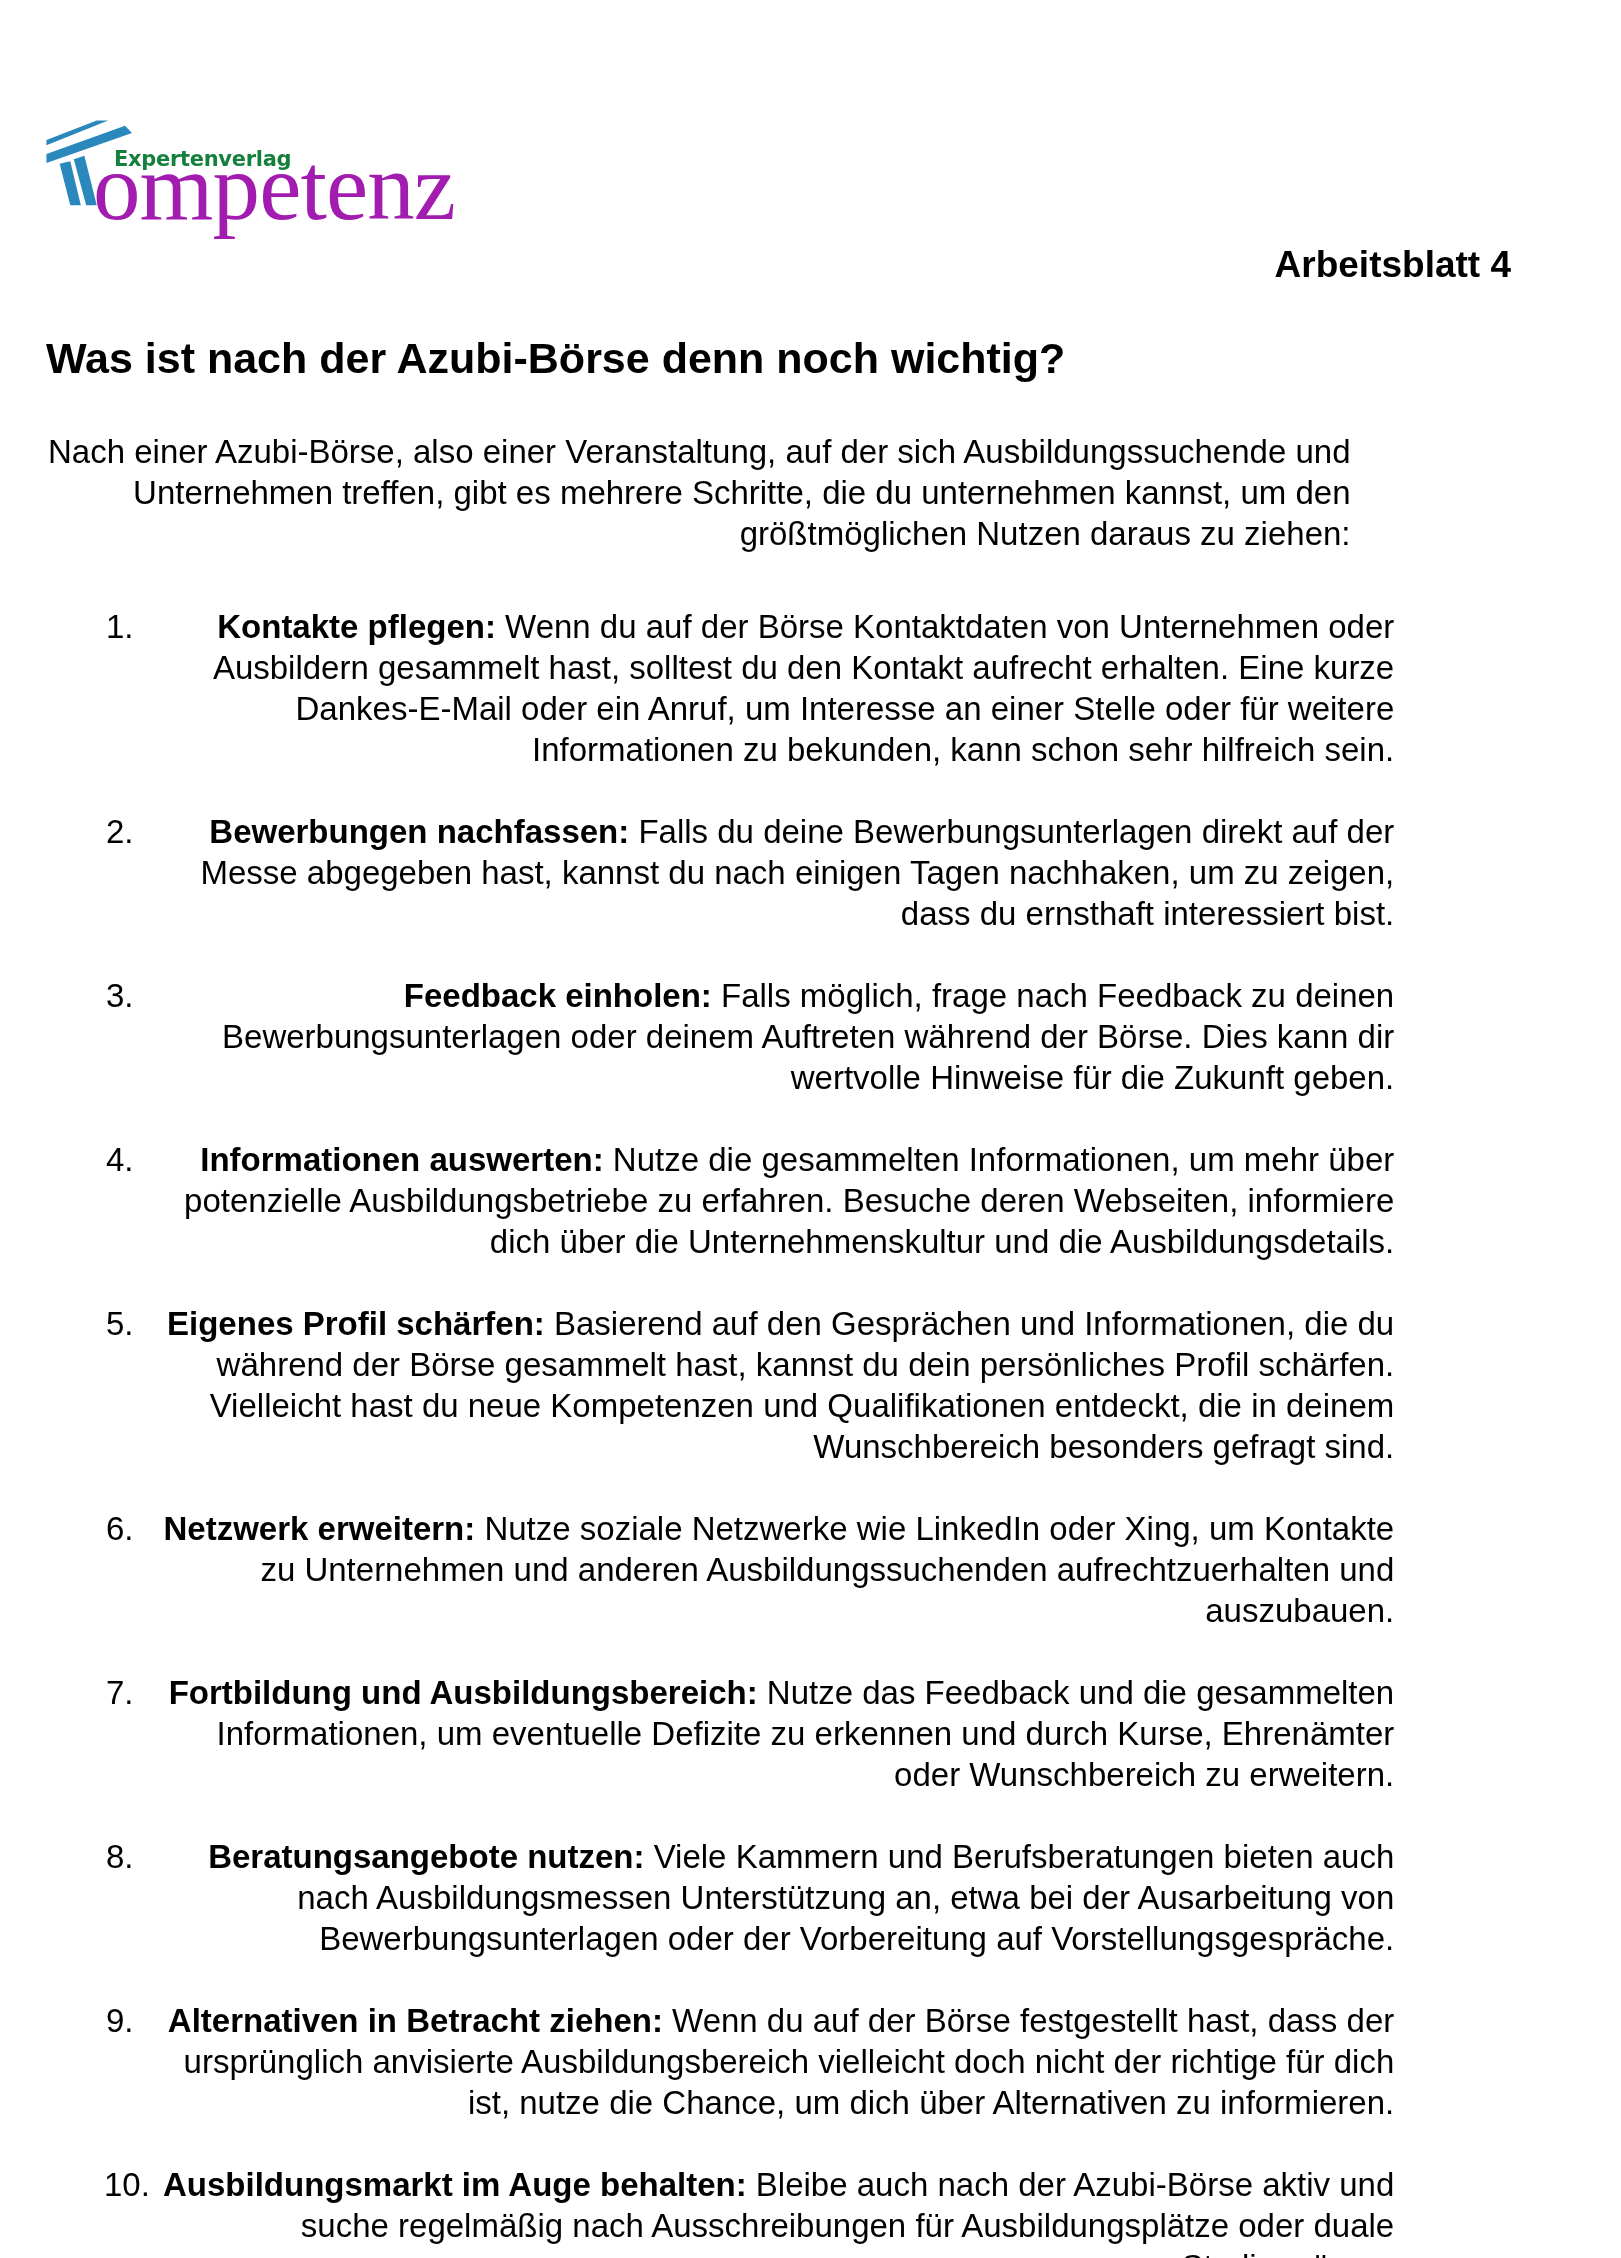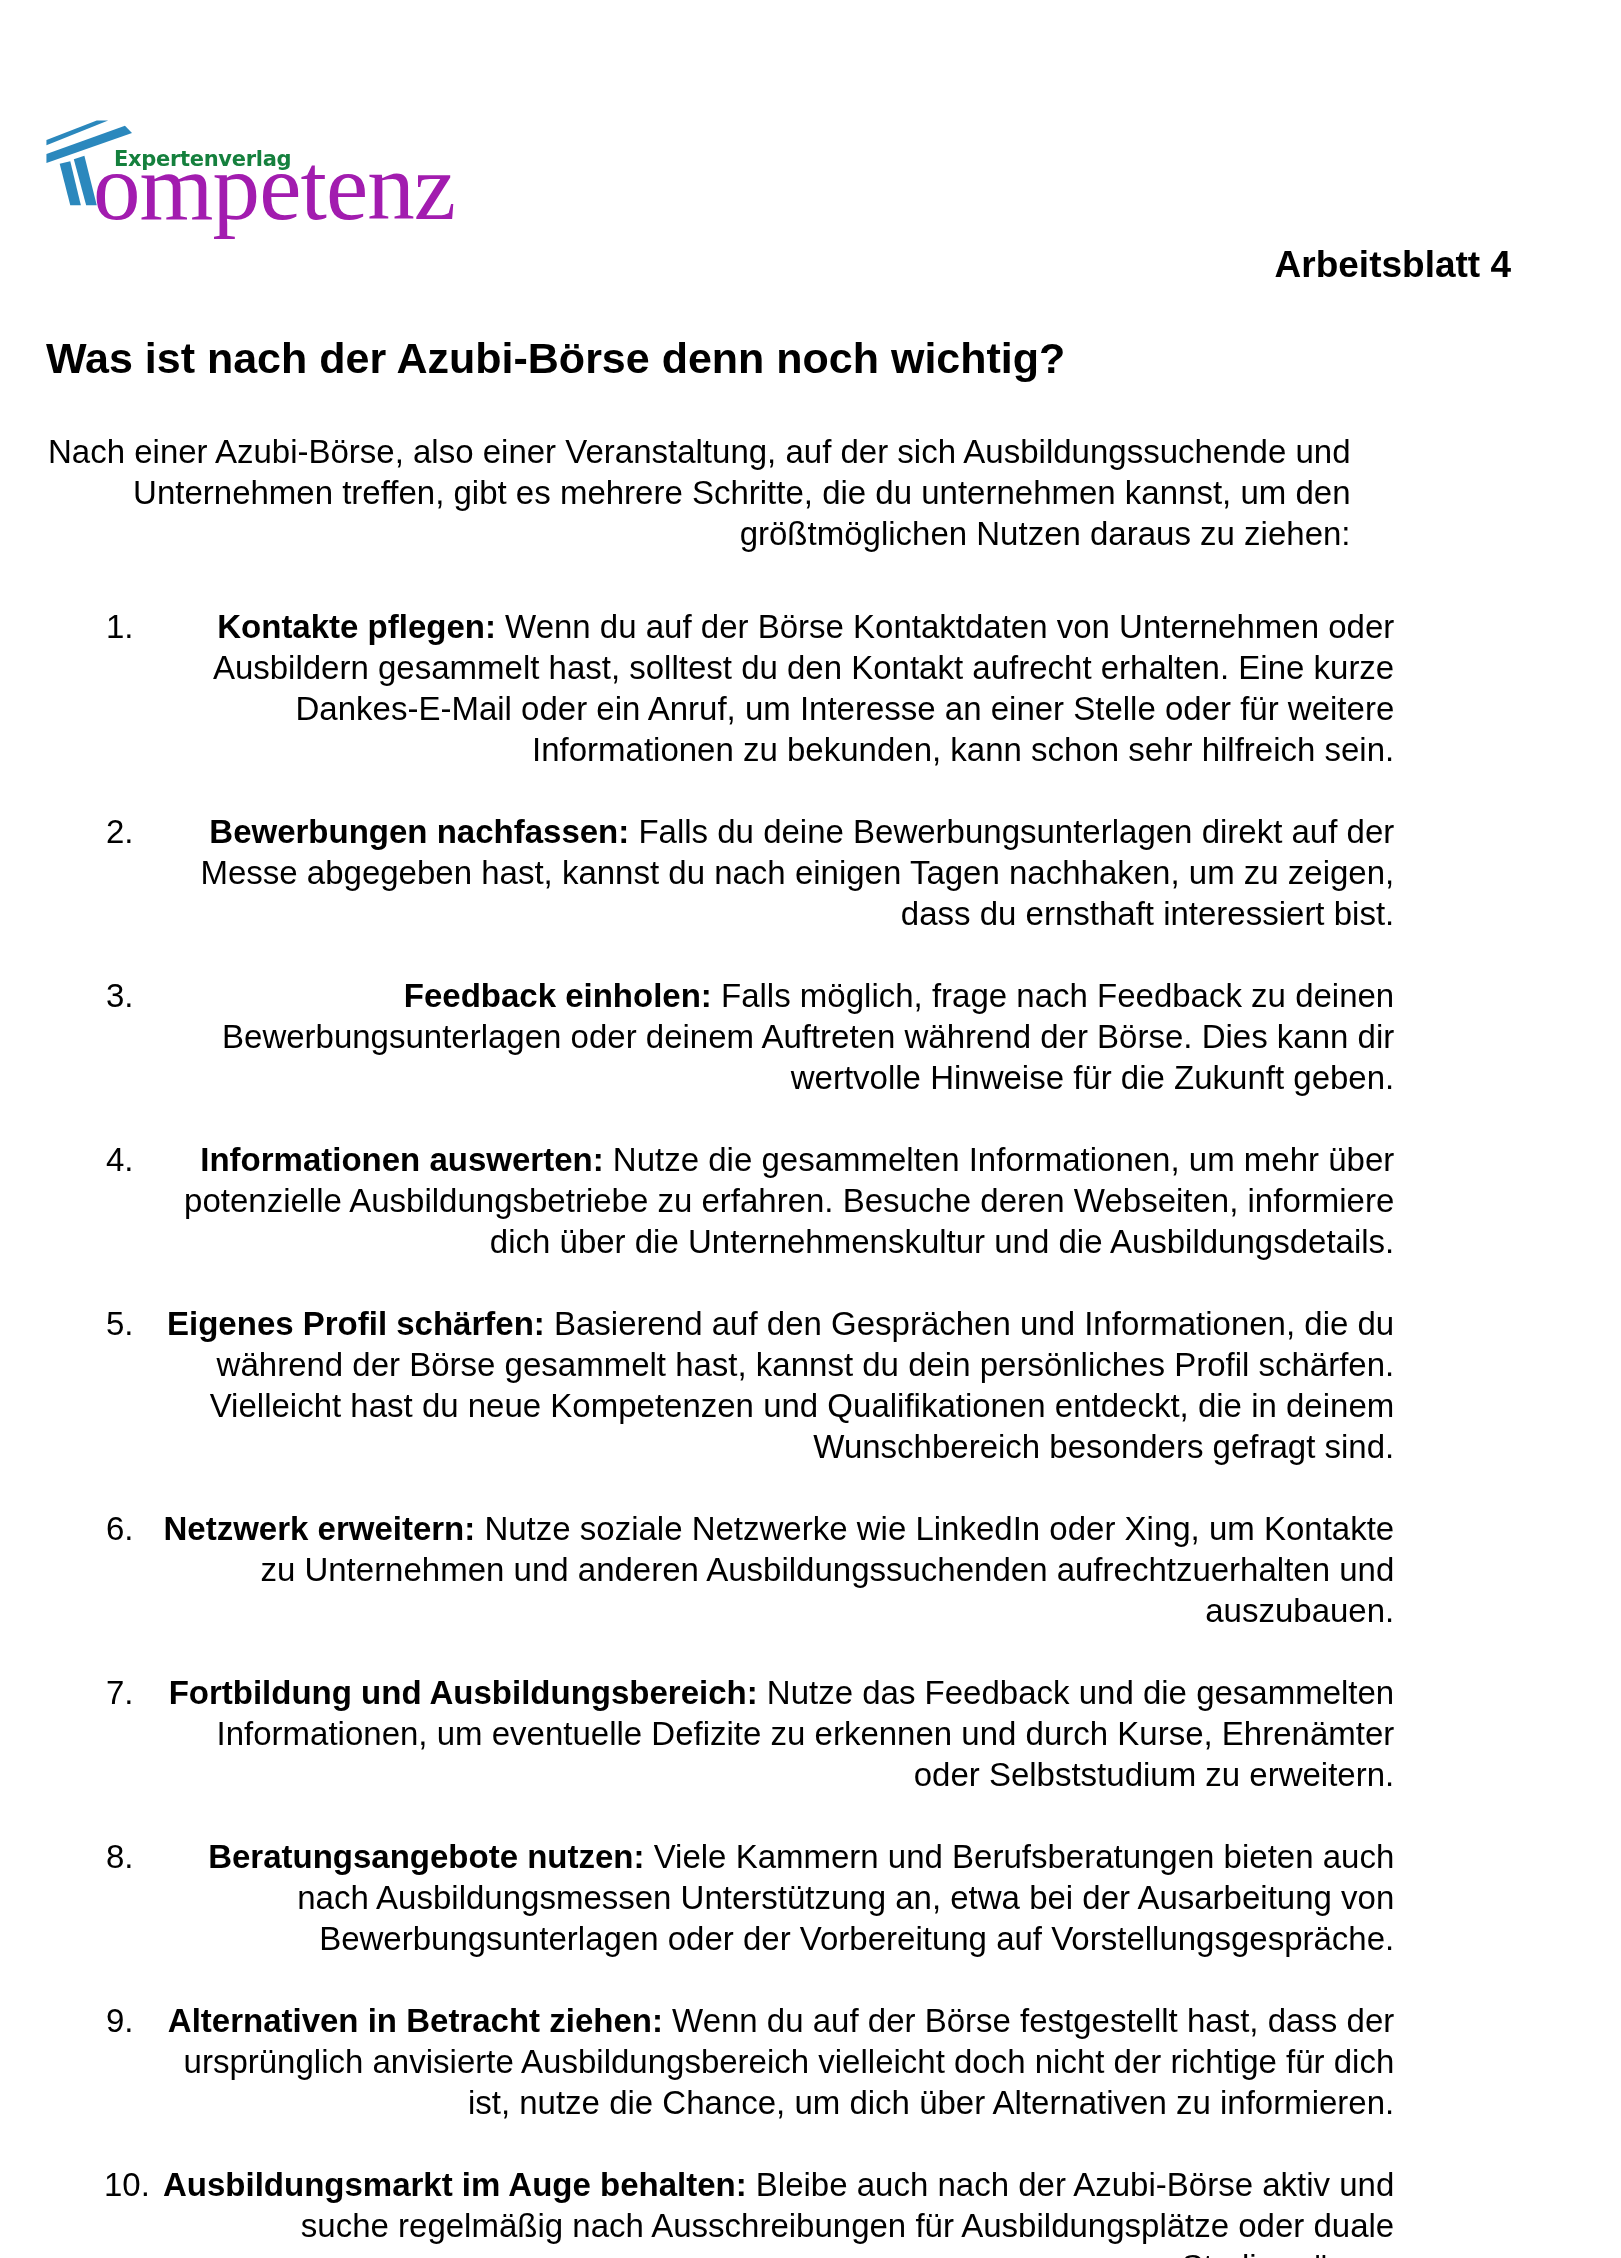--- a/index.html
+++ b/index.html
@@ -171,21 +171,21 @@
   <li class="item">
     <span class="item-num">6.</span>
     <span class="line"><span class="item-term">Netzwerk erweitern:</span><span> Nutze soziale Netzwerke wie LinkedIn oder Xing, um Kontakte</span></span>
     <span class="line">zu Unternehmen und anderen Ausbildungssuchenden aufrechtzuerhalten und</span>
     <span class="line">auszubauen.</span>
   </li>
   <li class="item">
     <span class="item-num">7.</span>
     <span class="line"><span class="item-term">Fortbildung und Ausbildungsbereich:</span><span> Nutze das Feedback und die gesammelten</span></span>
     <span class="line">Informationen, um eventuelle Defizite zu erkennen und durch Kurse, Ehrenämter</span>
-    <span class="line">oder Selbststudium zu erweitern.</span>
+    <span class="line">oder Wunschbereich zu erweitern.</span>
   </li>
   <li class="item">
     <span class="item-num">8.</span>
     <span class="line"><span class="item-term">Beratungsangebote nutzen:</span><span> Viele Kammern und Berufsberatungen bieten auch</span></span>
     <span class="line">nach Ausbildungsmessen Unterstützung an, etwa bei der Ausarbeitung von</span>
     <span class="line">Bewerbungsunterlagen oder der Vorbereitung auf Vorstellungsgespräche.</span>
   </li>
   <li class="item">
     <span class="item-num">9.</span>
     <span class="line"><span class="item-term">Alternativen in Betracht ziehen:</span><span> Wenn du auf der Börse festgestellt hast, dass der</span></span>

